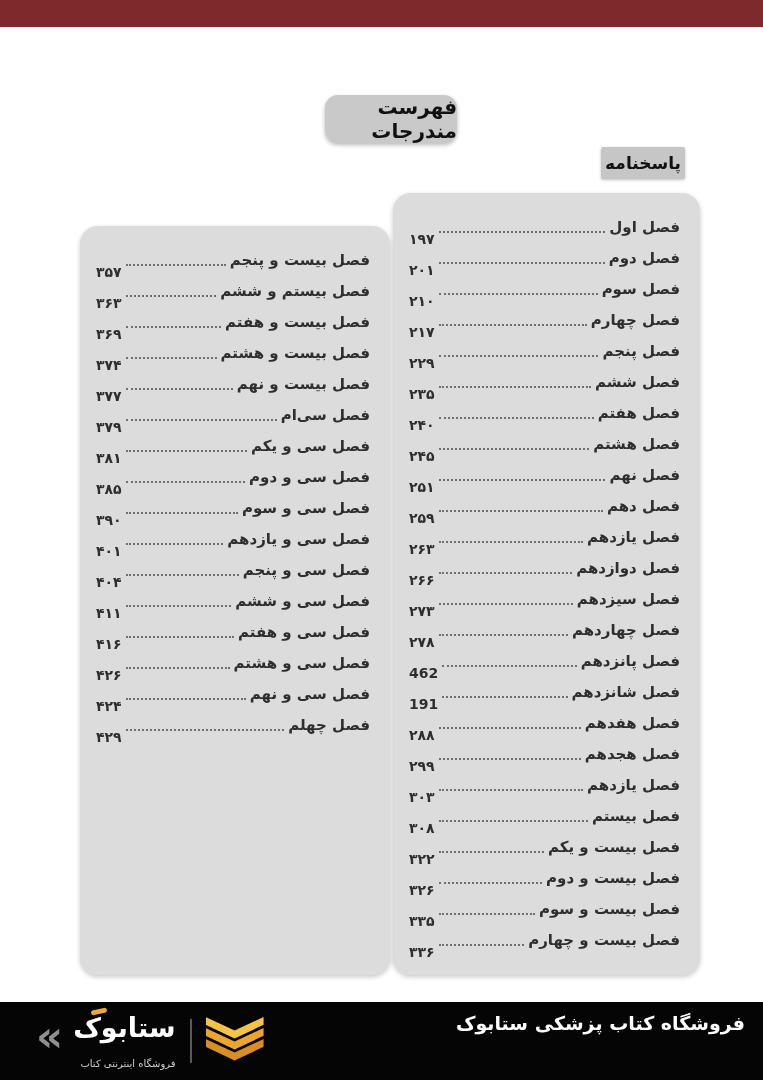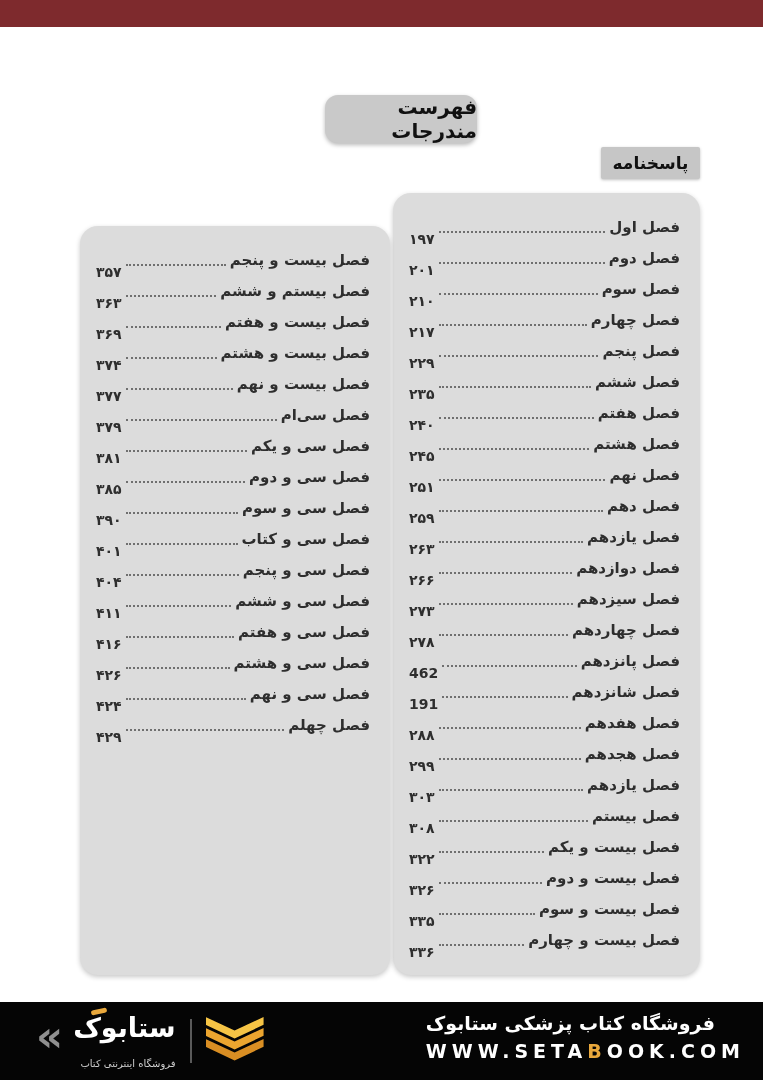--- a/index.html
+++ b/index.html
@@ -6,29 +6,29 @@
   body{
     width:763px;height:1080px;overflow:hidden;position:relative;
     background:#ffffff;
     font-family:"DejaVu Sans","Liberation Sans",sans-serif;
   }
   .topbar{
     position:absolute;left:0;top:0;width:763px;height:27px;
     background:#7e2a2d;
   }
   .toc-badge{
-    position:absolute;left:325px;top:95px;width:152px;height:48px;
+    position:absolute;left:325px;top:95px;width:132px;height:48px;
     background:#c9c9c9;border-radius:13px;
     display:flex;align-items:center;justify-content:center;
     font-size:20px;font-weight:bold;color:#111;
     box-shadow:0 2px 4px rgba(0,0,0,.28);
     direction:rtl;
   }
   .answers-badge{
-    position:absolute;left:601px;top:147px;width:99px;height:32px;
+    position:absolute;left:601px;top:147px;width:84px;height:32px;
     background:#c6c6c6;border-radius:2px;
     display:flex;align-items:center;justify-content:center;
     font-size:17px;font-weight:bold;color:#111;
     box-shadow:0 1px 3px rgba(0,0,0,.25);
     direction:rtl;
   }
   .panel{
     position:absolute;background:#dcdcdc;border-radius:18px;
     box-shadow:0 2px 5px rgba(0,0,0,.22);
     padding:18px 14px;box-sizing:border-box;
@@ -50,21 +50,21 @@
   .ch-page{
     white-space:nowrap;font-size:14px;font-weight:bold;color:#2e2e2e;
     padding-left:2px;
     margin-top:24px;
   }
   footer{
     position:absolute;left:0;top:1002px;width:763px;height:78px;
     background:#050505;color:#fff;
   }
   .footer-right{
-    position:absolute;right:18px;top:10px;text-align:left;direction:rtl;
+    position:absolute;right:18px;top:10px;text-align:center;direction:rtl;
   }
   .store-line{font-size:19px;font-weight:bold;color:#ffffff;letter-spacing:0.5px;}
   .url-line{
     direction:ltr;margin-top:6px;font-size:19px;font-weight:bold;
     letter-spacing:5px;color:#ffffff;white-space:nowrap;
   }
   .url-line .gold{color:#e9a83c;}
   .footer-left{
     position:absolute;left:36px;top:12px;height:54px;
     display:flex;align-items:center;gap:10px;
@@ -262,21 +262,21 @@
       <span class="ch-title">فصل سی و دوم</span>
       <span class="leader"></span>
       <span class="ch-page">۳۸۵</span>
     </div>
     <div class="toc-row">
       <span class="ch-title">فصل سی و سوم</span>
       <span class="leader"></span>
       <span class="ch-page">۳۹۰</span>
     </div>
     <div class="toc-row">
-      <span class="ch-title">فصل سی و کتاب</span>
+      <span class="ch-title">فصل سی و یازدهم</span>
       <span class="leader"></span>
       <span class="ch-page">۴۰۱</span>
     </div>
     <div class="toc-row">
       <span class="ch-title">فصل سی و پنجم</span>
       <span class="leader"></span>
       <span class="ch-page">۴۰۴</span>
     </div>
     <div class="toc-row">
       <span class="ch-title">فصل سی و ششم</span>
@@ -315,15 +315,14 @@
     </span>
     <span class="logo-sep"></span>
     <span class="emblem">
       <span class="c1"></span>
         <span class="c2"></span>
         <span class="c3"></span>
     </span>
   </div>
   <div class="footer-right">
     <div class="store-line">فروشگاه کتاب پزشکی ستابوک</div>
-    <div class="url-line"><span>WWW.SETA</span><span class="gold">B</span><span>OOK.COM</span></div>
   </div>
 </footer>
 
 </body></html>

